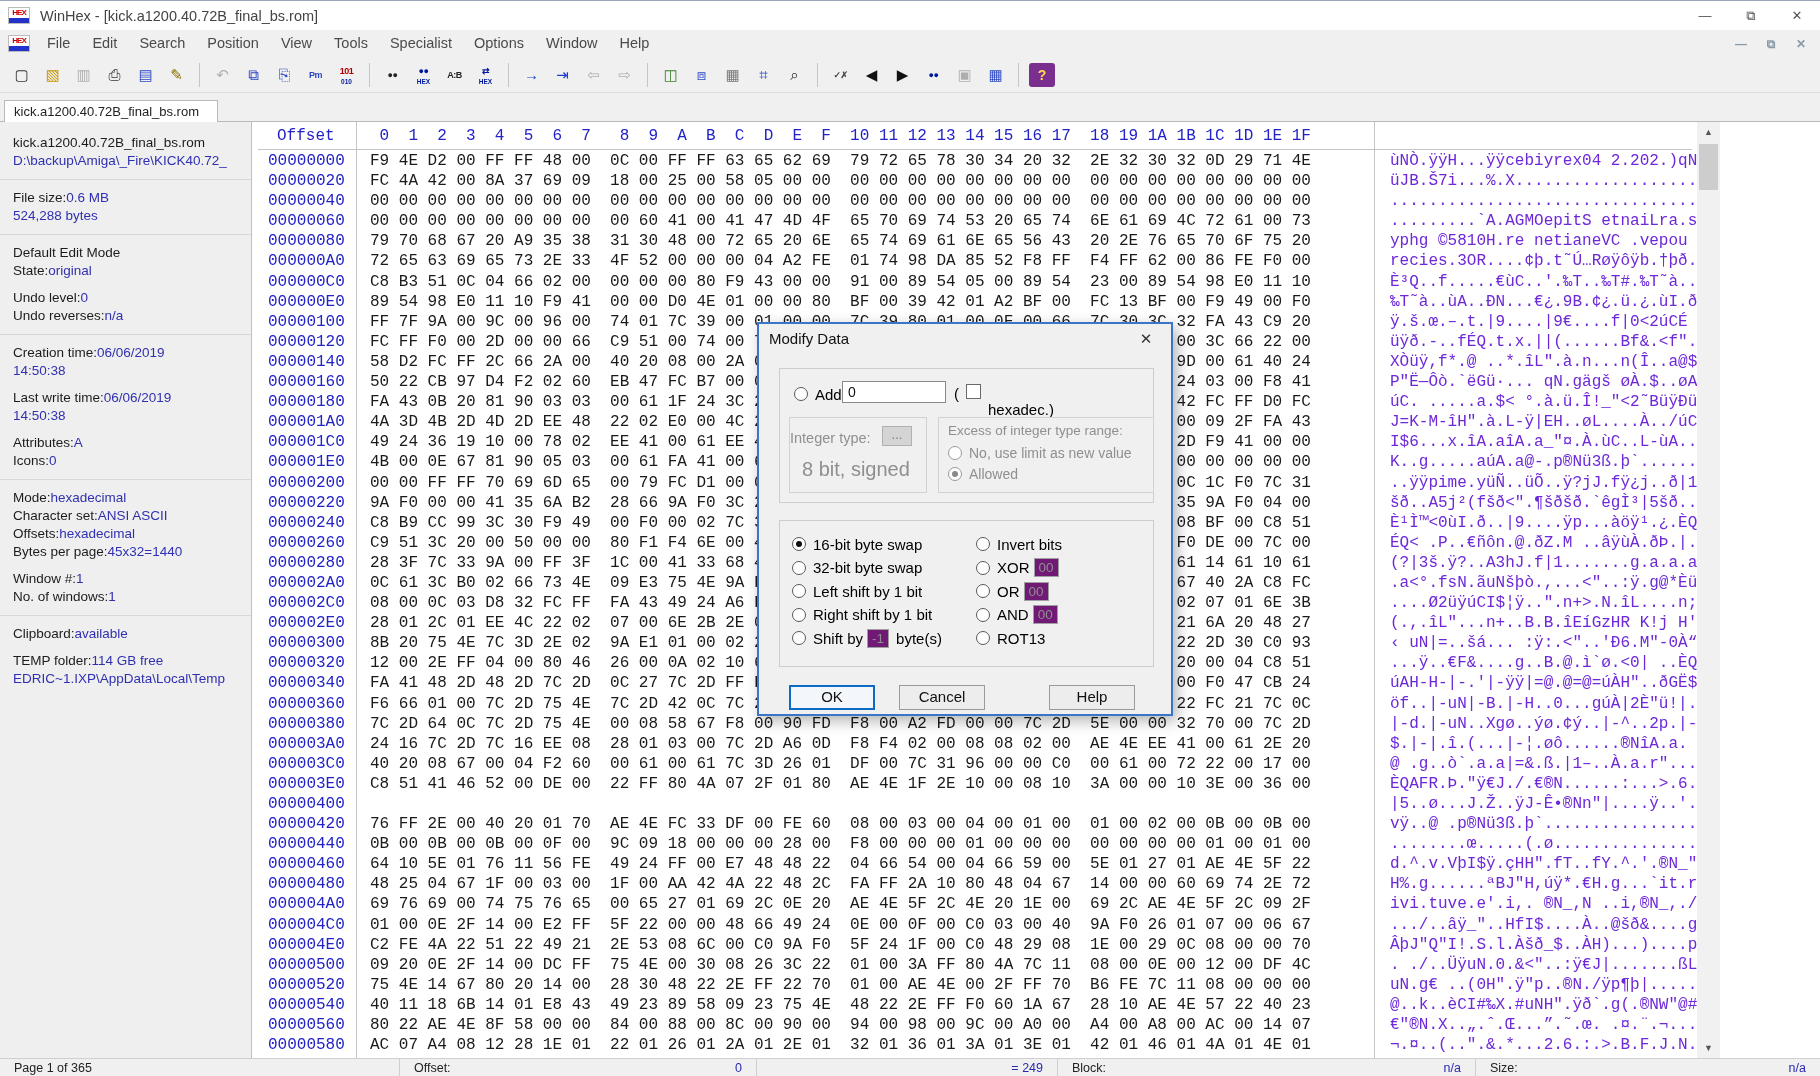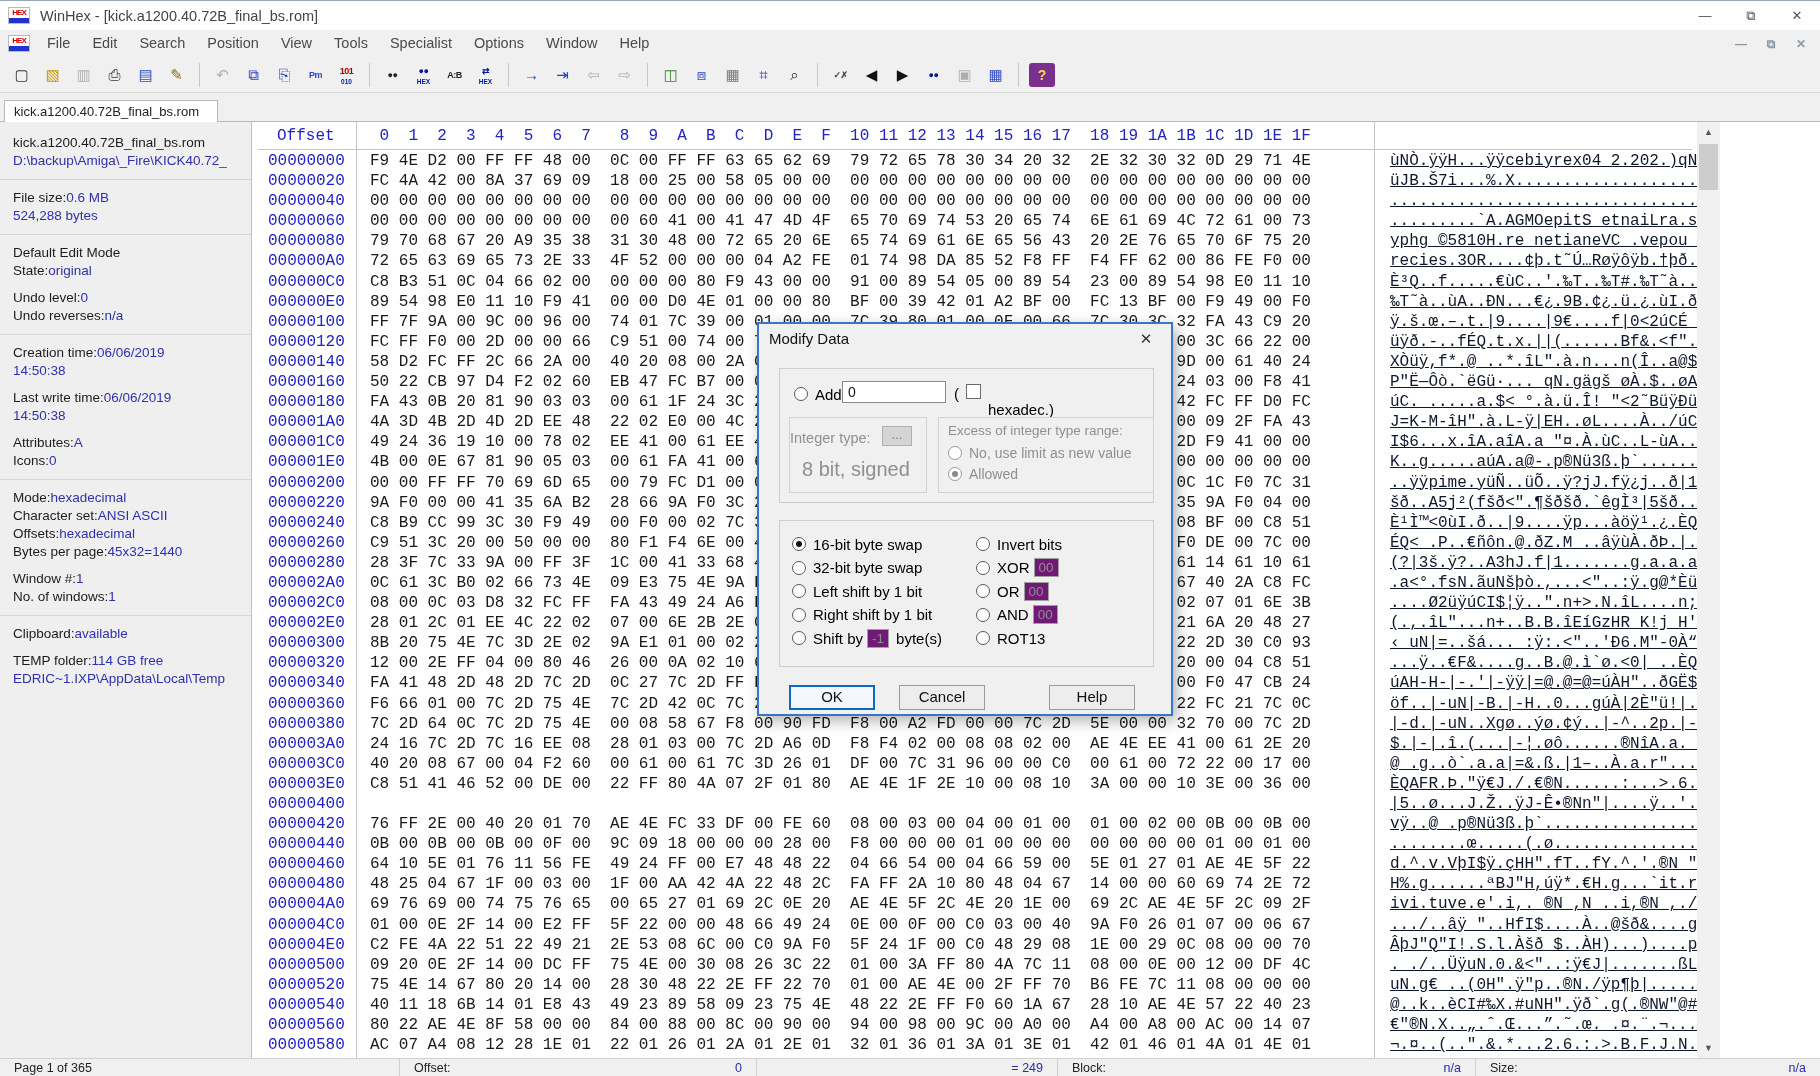--- a/index.html
+++ b/index.html
@@ -67,21 +67,21 @@
   .hexheader { position:absolute; top:5px; left:0; width:100%; height:21px; color:#2222c8; }
   .hdr-offset { position:absolute; left:25px; white-space:pre; }
   .hdr-cols { position:absolute; left:118px; white-space:pre; }
   .hline { position:absolute; left:6px; top:27px; width:1434px; height:1px; background:#c5c5c5; }
   .vline { position:absolute; top:0; width:1px; height:936px; background:#c5c5c5; }
   .v1 { left:104px; } .v2 { left:1122px; }
   .hexrows { position:absolute; left:0; top:30px; width:1445px; }
   .hexrow { position:relative; height:20.1px; }
   .off { position:absolute; left:16px; color:#2222c8; white-space:pre; }
   .hx  { position:absolute; left:118px; color:#1a1a1a; white-space:pre; }
-  .as  { position:absolute; left:1138px; color:#0f172a; white-space:pre;text-decoration:underline; }
+  .as  { position:absolute; left:1138px; color:#6d28d9; white-space:pre; }
 
   .scrollv { position:absolute; left:1445px; top:0; width:23px; height:936px; background:#f1f1f1; }
   .sb-up,.sb-down { position:absolute; left:0; width:23px; height:20px; background:#f1f1f1;
     display:flex; align-items:center; justify-content:center; font-size:9px; color:#555;
     font-family:"Liberation Sans",sans-serif; }
   .sb-up { top:0; } .sb-down { bottom:0; }
   .sb-thumb { position:absolute; left:2px; top:22px; width:19px; height:46px; background:#cdcdcd; }
 
   
   .statusbar { position:absolute; left:0; top:1058px; width:1820px; height:18px; background:#f0f0f0;

